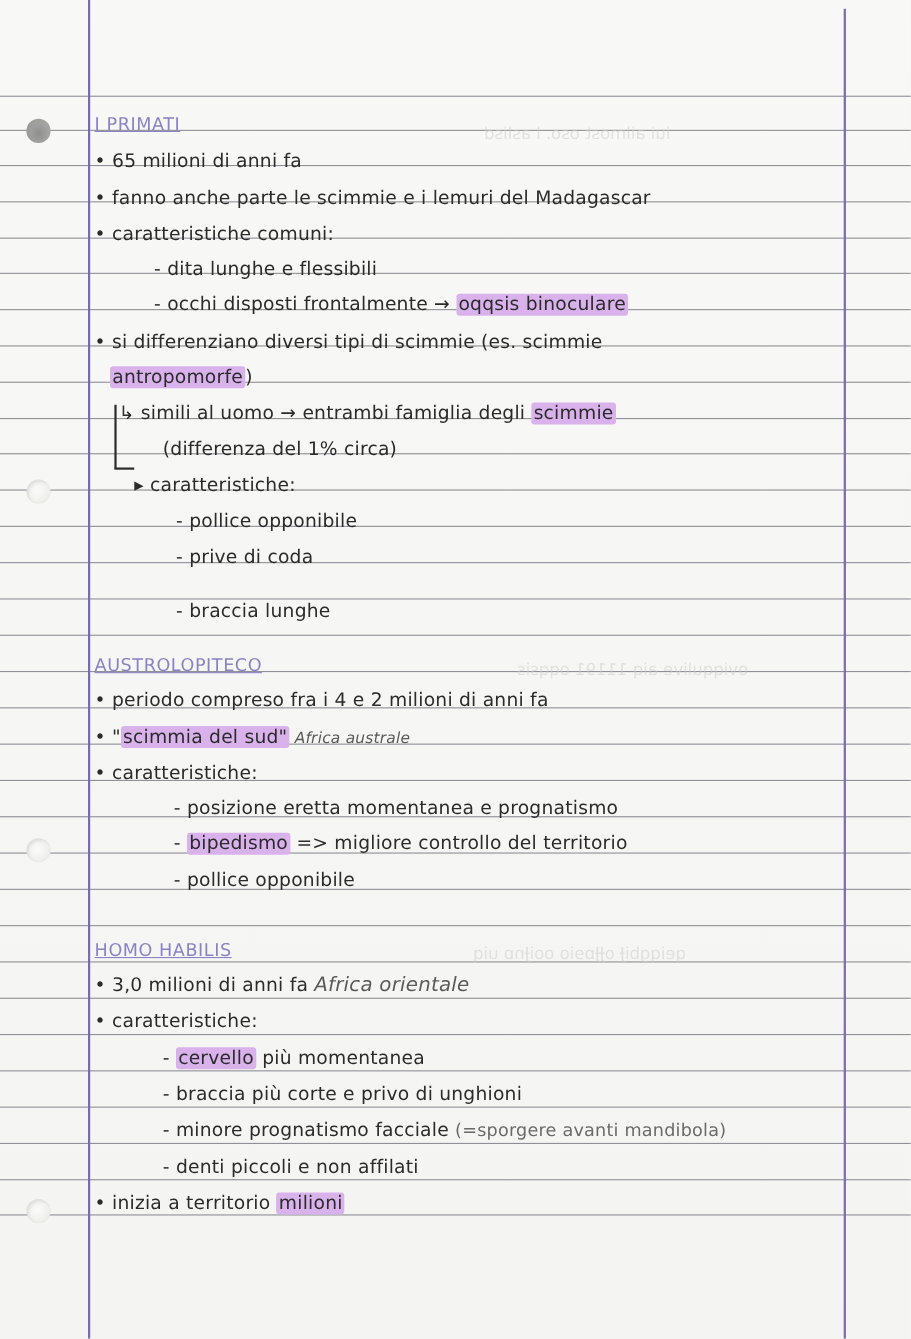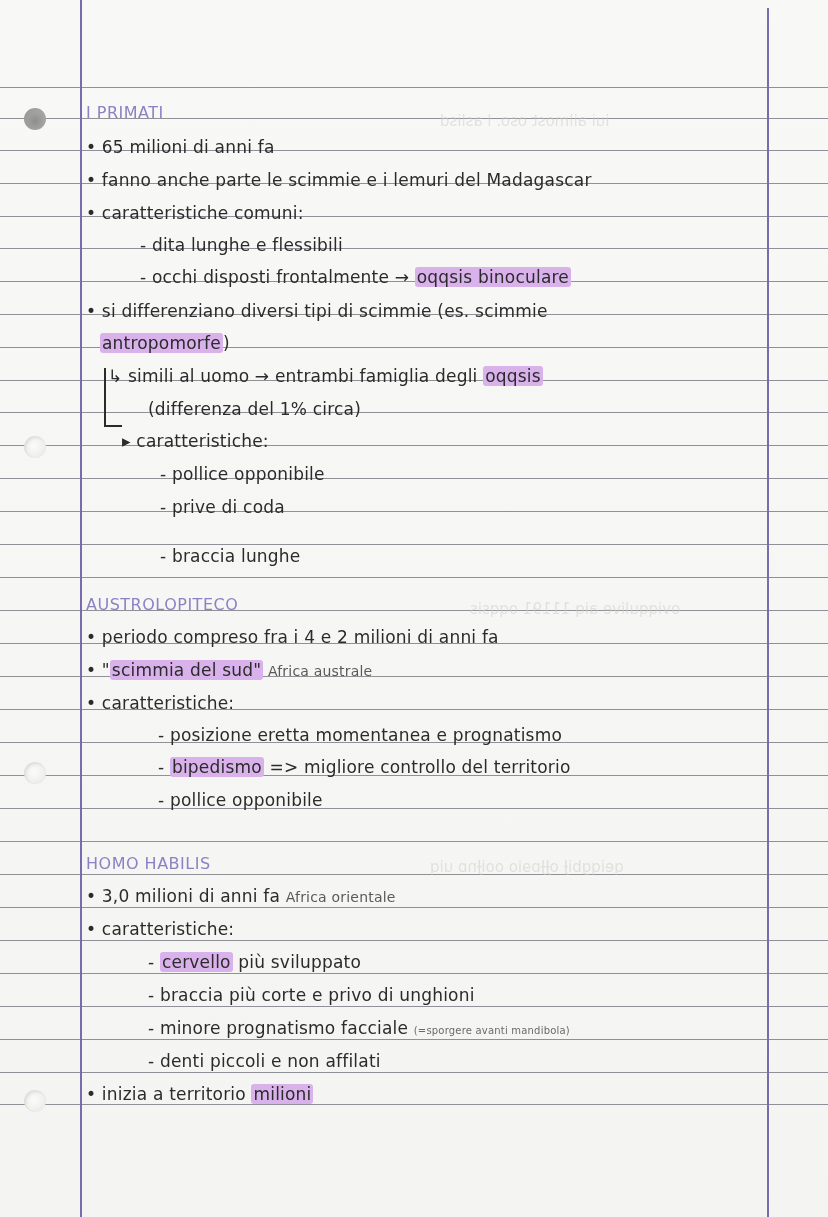--- a/index.html
+++ b/index.html
@@ -33,27 +33,27 @@
   .hole.dark {
     background:radial-gradient(circle at 50% 60%, #8e8e8e 0%, #a9a9a6 70%, #c9c9c6 100%);
   }
   .ln {
     position:absolute; left:86px; height:30px; line-height:30px;
     font-size:17px; color:#2b2b2b; white-space:nowrap;
     letter-spacing:0.2px;
   }
   .title {
     color:#8a82c4; font-size:16px; letter-spacing:0.5px;
-    text-decoration-color:#8a82c4;
+    text-decoration: underline; text-decoration-color:#8a82c4;
   }
   .hl {
     background:#d9b2ec; border-radius:3px; padding:0 2px;
   }
-  .faint { color:#5a5a5a; }
-  .small { font-size:10px; color:#6a6a6a; }
+  .faint { color:#5a5a5a;font-style:italic; }
+  .small { font-size:16px; color:#6a6a6a; }
   .arrow { color:#2b2b2b; }
   .tree {
     position:absolute; left:104px; top:368px; width:2px; height:58px;
     background:#2b2b2b;
   }
   .tree-h {
     position:absolute; left:104px; top:425px; width:18px; height:2px;
     background:#2b2b2b;
   }
   .ghost {
@@ -127,21 +127,21 @@
     <div class="ln" style="top:328px; left:100px">
       <span class="hl">antropomorfe</span><span>)</span>
     </div>
 
     <div class="tree"></div>
     <div class="tree-h"></div>
 
     <div class="ln" style="top:361px; left:108px">
       <span class="arrow">↳</span>
       <span>simili al uomo → entrambi famiglia degli</span>
-      <span class="hl">oqqsis</span>
+      <span class="hl">scimmie</span>
     </div>
     <div class="ln" style="top:394px; left:148px">(differenza del 1% circa)</div>
     <div class="ln" style="top:426px; left:122px">
       <span class="arrow">▸</span>
       <span>caratteristiche:</span>
     </div>
     <div class="ln" style="top:459px; left:160px">- pollice opponibile</div>
     <div class="ln" style="top:492px; left:160px">- prive di coda</div>
     <div class="ln" style="top:541px; left:160px">- braccia lunghe</div>
   </section>
@@ -156,25 +156,25 @@
     <div class="ln" style="top:720px; left:158px">- posizione eretta momentanea e prognatismo</div>
     <div class="ln" style="top:752px; left:158px">
       <span>- </span><span class="hl">bipedismo</span><span> =&gt; migliore controllo del territorio</span>
     </div>
     <div class="ln" style="top:785px; left:158px">- pollice opponibile</div>
   </section>
 
   <section>
     <div class="ln title" style="top:849px">HOMO HABILIS</div>
     <div class="ln" style="top:881px">
-      <span>• 3,0 milioni di anni fa </span><span class="faint" style="font-size:14px">Africa orientale</span>
+      <span>• 3,0 milioni di anni fa </span><span class="faint" style="font-size:18px">Africa orientale</span>
     </div>
     <div class="ln" style="top:914px">• caratteristiche:</div>
     <div class="ln" style="top:947px; left:148px">
-      <span>- </span><span class="hl">cervello</span><span> più sviluppato</span>
+      <span>- </span><span class="hl">cervello</span><span> più momentanea</span>
     </div>
     <div class="ln" style="top:980px; left:148px">- braccia più corte e privo di unghioni</div>
     <div class="ln" style="top:1013px; left:148px">
       <span>- minore prognatismo facciale </span><span class="small">(=sporgere avanti mandibola)</span>
     </div>
     <div class="ln" style="top:1046px; left:148px">- denti piccoli e non affilati</div>
     <div class="ln" style="top:1079px">
       <span>• inizia a territorio </span><span class="hl">milioni</span>
     </div>
   </section>

